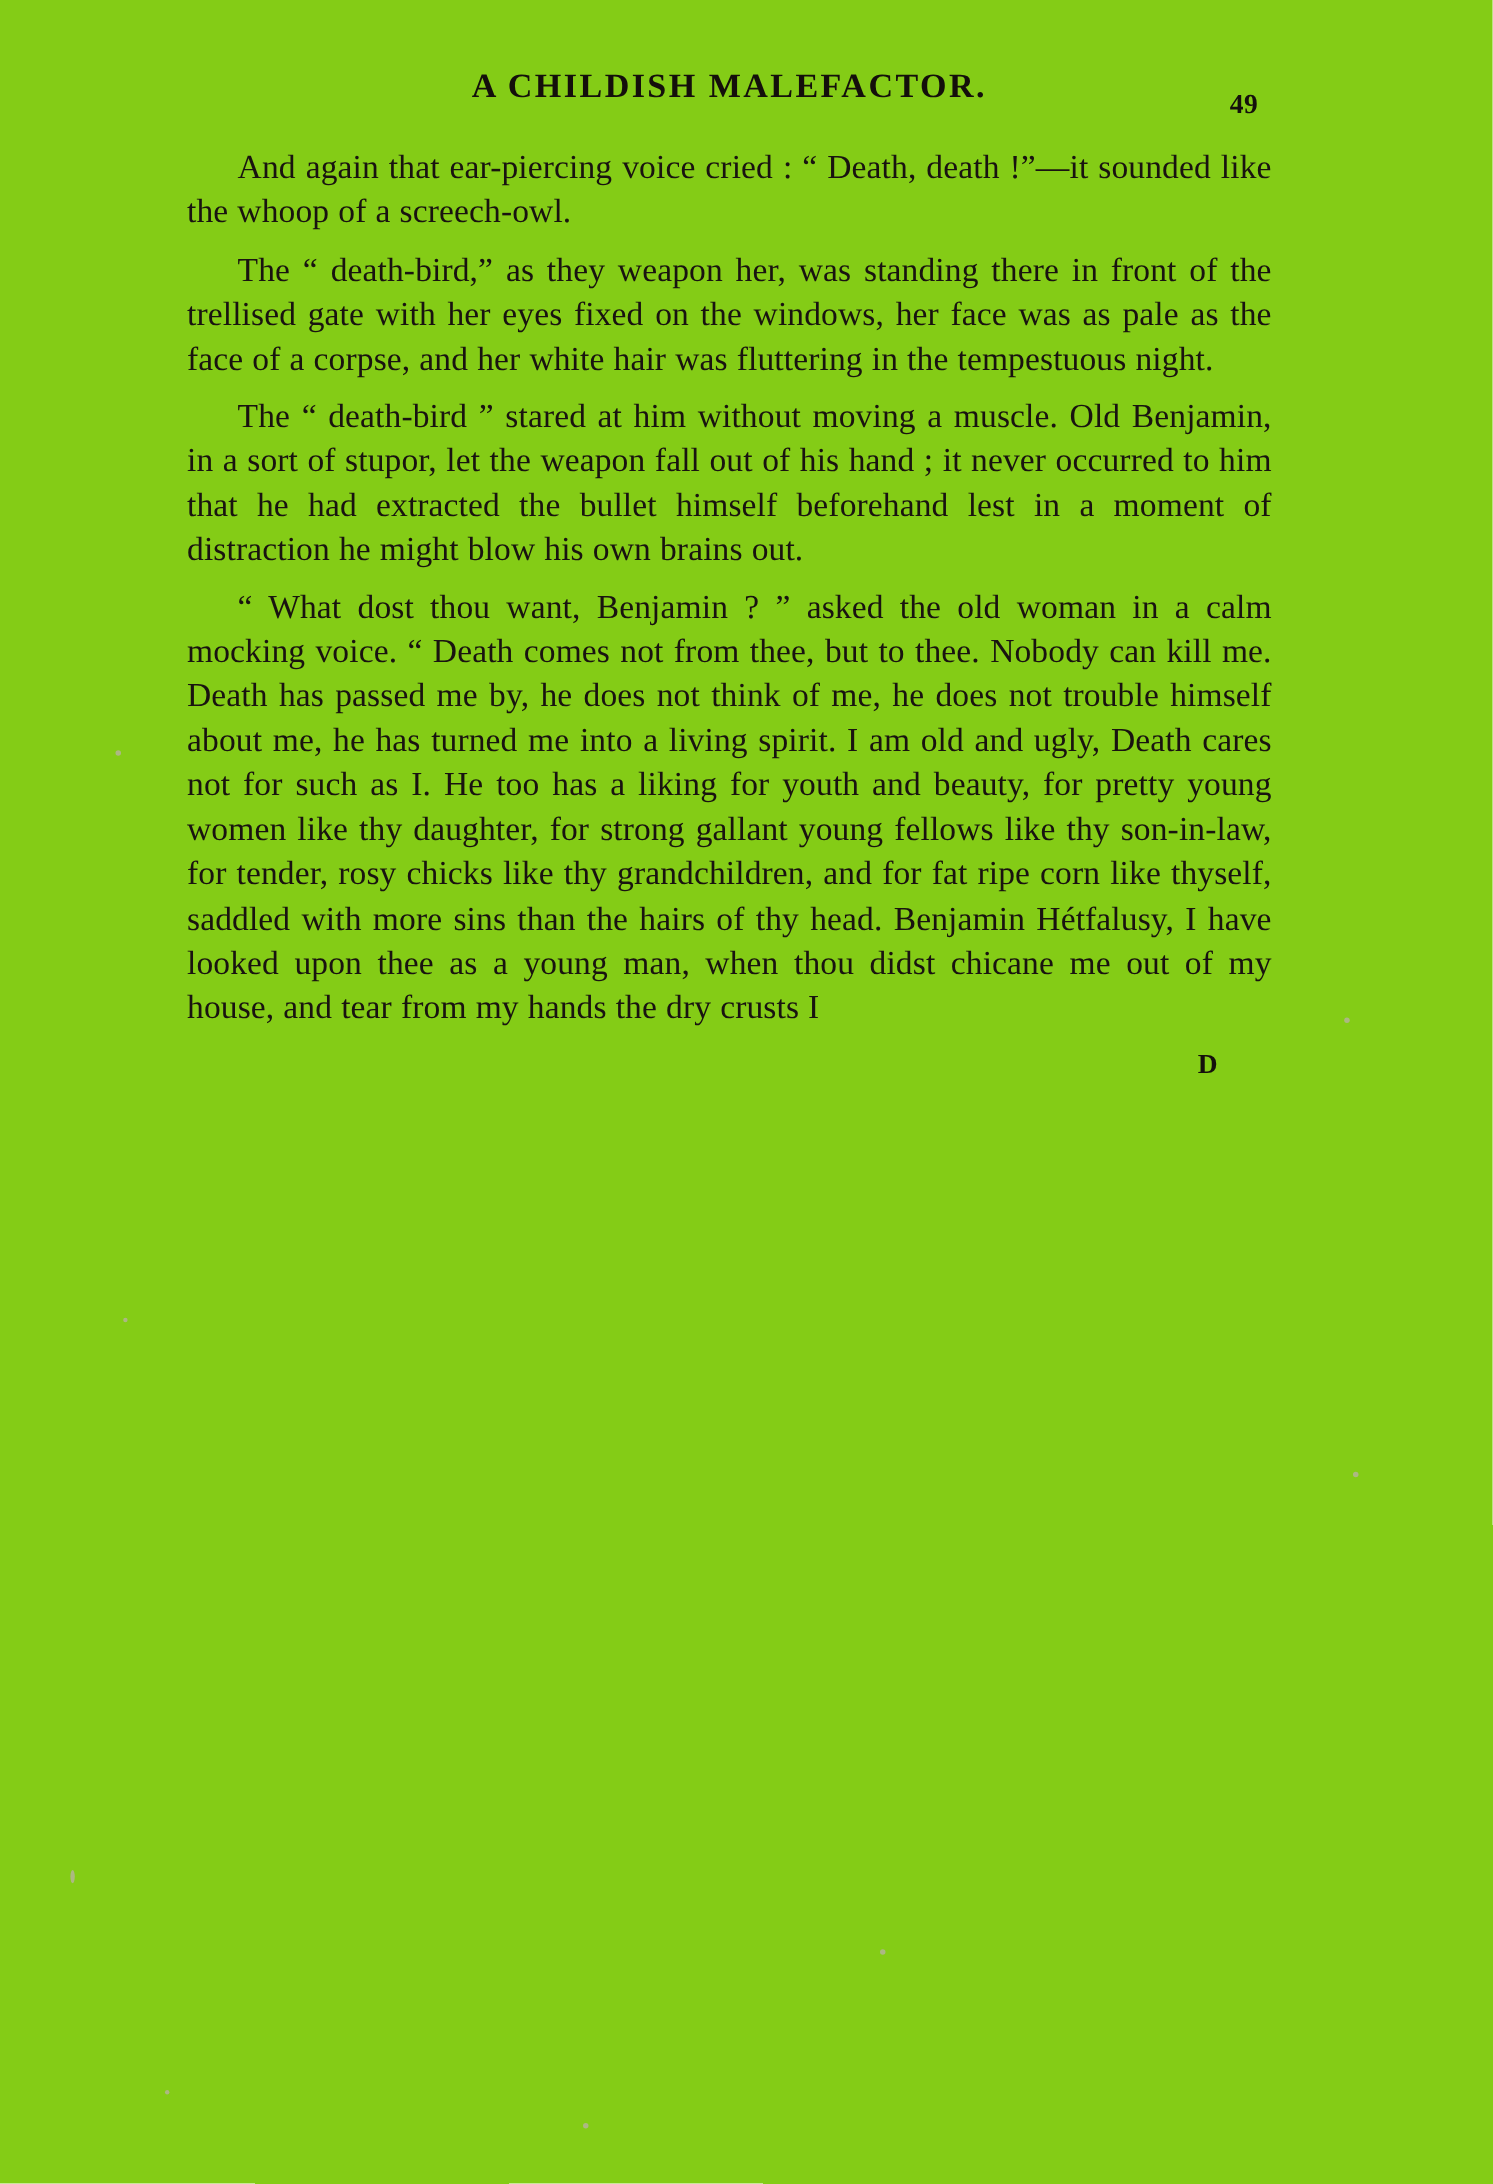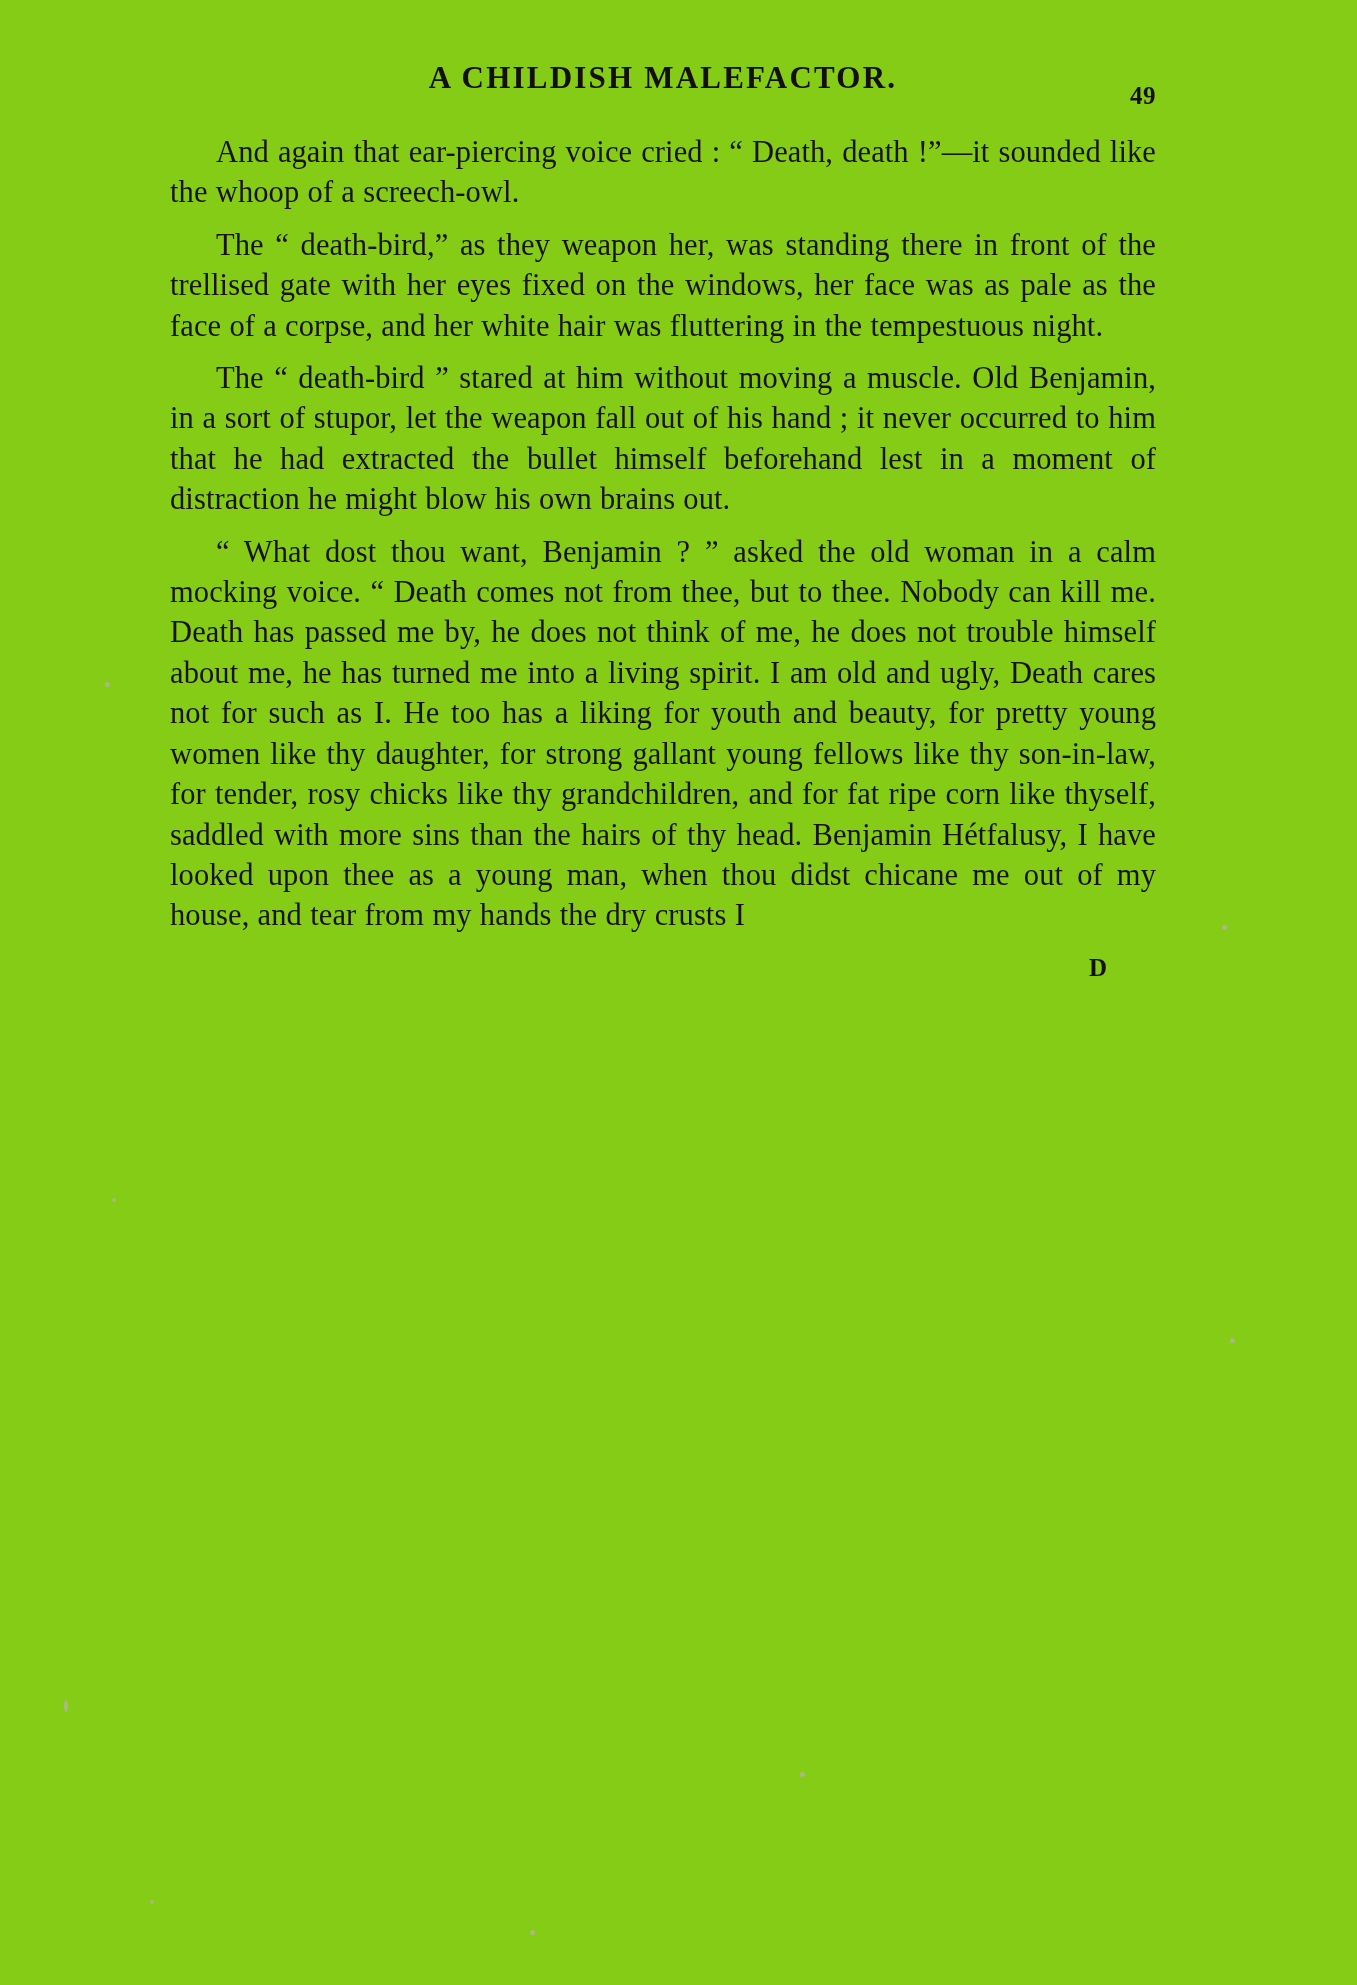--- a/index.html
+++ b/index.html
@@ -40,21 +40,21 @@
   .running-head .title {
     font-size: 31px;
     letter-spacing: 2.2px;
     font-weight: 700;
     color: #140f0b;
     text-align: center;
     font-family: "Liberation Serif", serif;
   }
   .running-head .folio {
     position: absolute;
-    right: 12px;
+    right: 24px;
     bottom: 2px;
     font-size: 25px;
     font-weight: 700;
     letter-spacing: 0.5px;
   }
   .body-text {
     margin-top: 8px;
   }
   .body-text p {
     margin: 12px;

